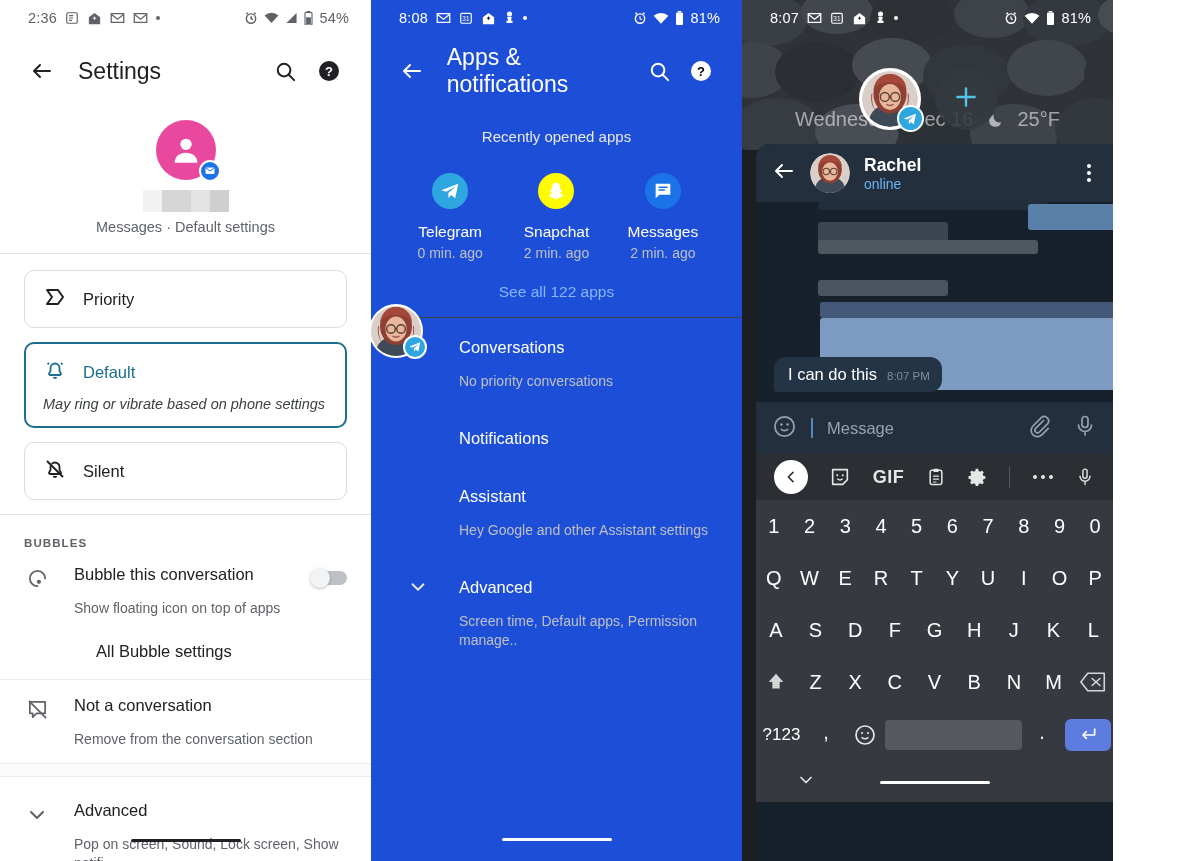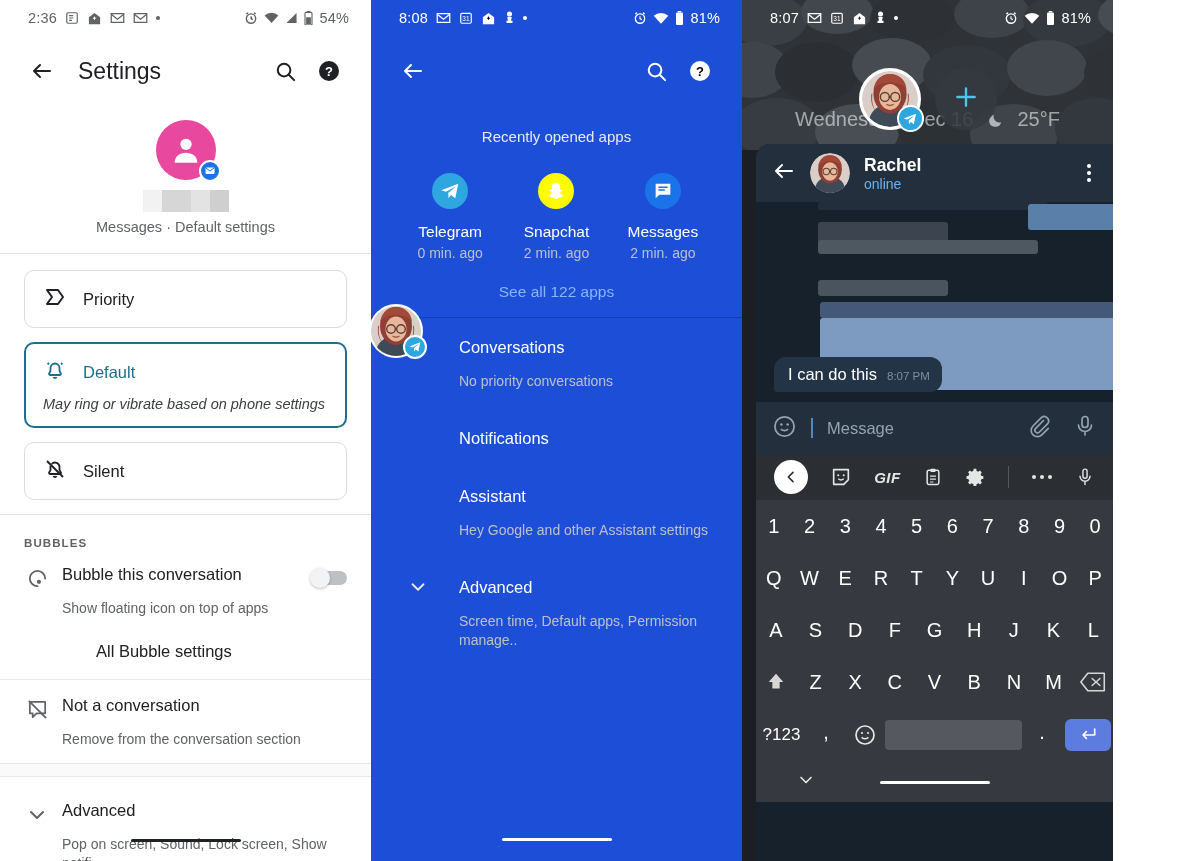--- a/index.html
+++ b/index.html
@@ -47,21 +47,21 @@
   .card-label { font-size:16.5px; color:#202124; }
   .card.selected { border:2px solid #1C6E8C; padding:0 17px; }
   .card.selected .card-label { color:#1C6E8C; }
   .card-desc { font-size:14.5px; color:#3c4043; padding:0 0 14px 0; margin-top:-4px;font-style:italic; }
 
   .sec-divider { height:1px; background:#e3e4e6; margin:10px 0 0 0; }
   .section-head { font-size:11.5px; letter-spacing:1.1px; color:#5f6368;
                   padding:22px 0 0 24px; font-weight:700; }
 
   .list-row { display:flex; align-items:flex-start; padding:14px 24px 14px 22px;
-              gap:10px; cursor:pointer; }
+              gap:22px; cursor:pointer; }
   .list-ico { width:30px; min-width:30px; display:flex; justify-content:center;
               padding-top:4px; }
   .list-txt { flex:1; }
   .list-title { font-size:16.5px; color:#202124; line-height:22px; }
   .list-sub { font-size:14px; color:#5f6368; margin-top:14px; line-height:19px; }
   .toggle { width:34px; height:14px; border-radius:8px; background:#bdc1c6;
             position:relative; margin-top:8px; }
   .toggle .knob { position:absolute; left:-3px; top:-3px; width:20px; height:20px;
                   border-radius:50%; background:#f1f3f4; box-shadow:0 1px 3px rgba(0,0,0,.25); }
   .sub-link { font-size:16.5px; color:#202124; padding:10px 24px 18px 96px; cursor:pointer; }
@@ -424,20 +424,21 @@
         <span class="sb-time">81%</span>
       </div>
     </div>
 
     <div class="appbar">
       <div class="ic">
         <svg width="24" height="24" viewBox="0 0 24 24">
             <path d="M20 12H4M10 6l-6 6 6 6" stroke="#fff" stroke-width="2" fill="none" stroke-linecap="round" stroke-linejoin="round"></path>
           </svg>
       </div>
+      <div class="title">Apps &amp; notifications</div>
       <div class="spacer"></div>
       <div class="ic">
         <svg width="23" height="23" viewBox="0 0 24 24">
             <circle cx="10.5" cy="10.5" r="6.6" fill="none" stroke="#fff" stroke-width="2.1"></circle>
             <path d="M15.4 15.4 21 21" stroke="#fff" stroke-width="2.1" stroke-linecap="round"></path>
           </svg>
       </div>
       <div class="ic">
         <svg width="24" height="24" viewBox="0 0 24 24">
             <circle cx="12" cy="12" r="10" fill="#fff"></circle>
@@ -765,21 +766,21 @@
           <span class="sp"></span>
           <span class="kb-ic">
             <svg width="22" height="22" viewBox="0 0 24 24">
                 <path d="M4 4h16v11l-5 5H4z" fill="none" stroke="#e6e6e6" stroke-width="1.8" stroke-linejoin="round"></path>
                 <circle cx="9" cy="10" r="1.1" fill="#e6e6e6"></circle>
                 <circle cx="15" cy="10" r="1.1" fill="#e6e6e6"></circle>
                 <path d="M9 14q3 2.4 6 0" stroke="#e6e6e6" stroke-width="1.5" fill="none"></path>
               </svg>
           </span>
           <span class="sp"></span>
-          <span class="kb-ic" style="font-weight:bold;font-size:15px;letter-spacing:.5px;font-style:italic;">GIF</span>
+          <span class="kb-ic" style="font-weight:bold;font-size:18px;letter-spacing:.5px;">GIF</span>
           <span class="sp"></span>
           <span class="kb-ic">
             <svg width="20" height="20" viewBox="0 0 24 24">
                 <rect x="5" y="4" width="14" height="17" rx="2" fill="none" stroke="#e6e6e6" stroke-width="1.8"></rect>
                 <rect x="9" y="2" width="6" height="4" rx="1" fill="#e6e6e6"></rect>
                 <path d="M8.5 11h7M8.5 14.5h7M8.5 18h4" stroke="#e6e6e6" stroke-width="1.4"></path>
               </svg>
           </span>
           <span class="sp"></span>
           <span class="kb-ic">

